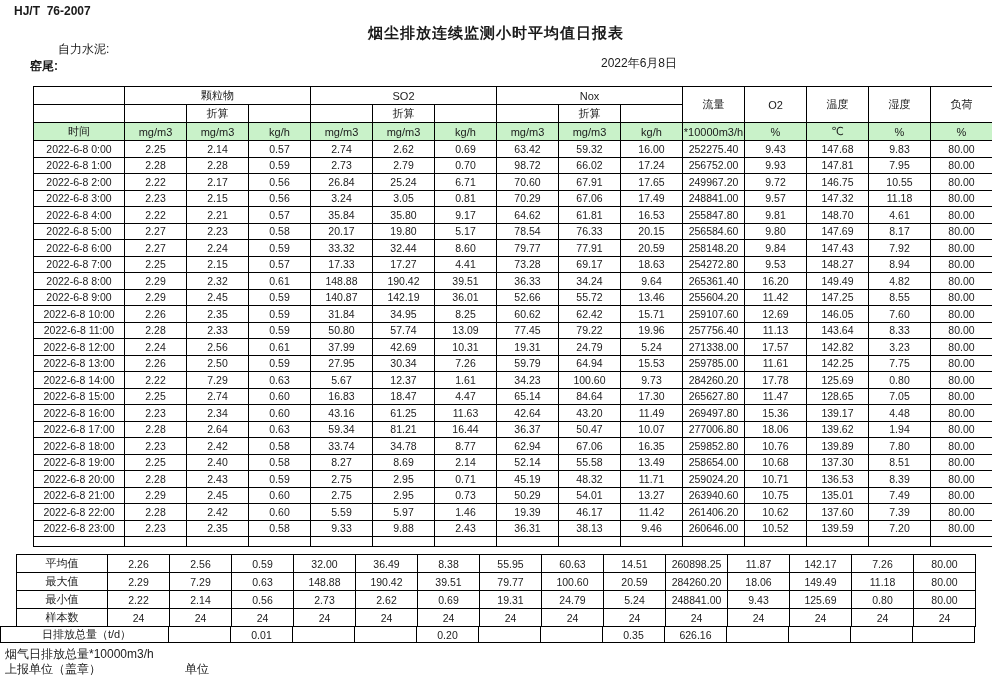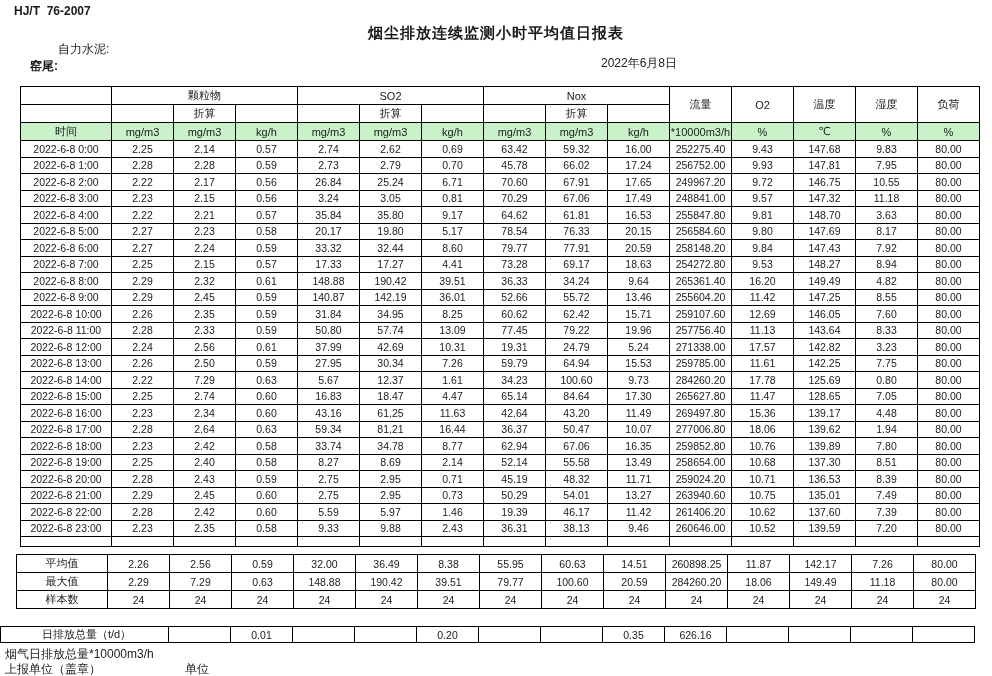--- a/index.html
+++ b/index.html
@@ -8,21 +8,21 @@
     font-family:"Liberation Sans","DejaVu Sans",sans-serif;color:#1a1a1a;padding-left:28px;
     --header-fill:#c9f2c9;--header-rule:#2f6b2f;
   }
   .standard{position:absolute;left:14px;top:4px;font-size:12px;font-weight:bold;white-space:pre;}
   .title{position:absolute;left:0;top:24px;width:992px;text-align:center;font-size:15px;font-weight:bold;letter-spacing:1px;}
   .company{position:absolute;left:14px;top:41px;font-size:12px;font-weight:normal;margin-left:44px;}
   .site{position:absolute;left:30px;top:58px;font-size:12px;font-weight:bold;}
   .date{position:absolute;left:601px;top:55px;font-size:12px;}
   table.grid{border-collapse:collapse;table-layout:fixed;position:absolute;}
   table.grid td{border:1px solid #000;text-align:center;padding:0;overflow:hidden;white-space:nowrap;font-size:10.5px;vertical-align:middle;}
-  .main{left:20px;top:86px;}
+  .main{left:33px;top:86px;}
   .main thead tr{height:18px;}
   .main thead td{font-size:11px;}
   .main tbody tr{height:16.5px;}
   .main tr.spacer{height:10px;}
   .unit-row td{background:var(--header-fill);border-bottom:2px solid var(--header-rule);margin-left:48px;}
   .sum{left:16px;top:554px;}
   .sum tr{height:18px;}
   .sum td.rowlabel{font-size:11px;}
   .daily{left:0;top:626px;}
   .daily tr{height:16px;}
@@ -123,21 +123,21 @@
           <td>80.00</td>
         </tr>
         <tr>
           <td>2022-6-8 1:00</td>
           <td>2.28</td>
           <td>2.28</td>
           <td>0.59</td>
           <td>2.73</td>
           <td>2.79</td>
           <td>0.70</td>
-          <td>45.78</td>
+          <td>98.72</td>
           <td>66.02</td>
           <td>17.24</td>
           <td>256752.00</td>
           <td class="o2cell">9.93</td>
           <td>147.81</td>
           <td>7.95</td>
           <td>80.00</td>
         </tr>
         <tr>
           <td>2022-6-8 2:00</td>
@@ -180,21 +180,21 @@
           <td>0.57</td>
           <td>35.84</td>
           <td>35.80</td>
           <td>9.17</td>
           <td>64.62</td>
           <td>61.81</td>
           <td>16.53</td>
           <td>255847.80</td>
           <td class="o2cell">9.81</td>
           <td>148.70</td>
-          <td>3.63</td>
+          <td>4.61</td>
           <td>80.00</td>
         </tr>
         <tr>
           <td>2022-6-8 5:00</td>
           <td>2.27</td>
           <td>2.23</td>
           <td>0.58</td>
           <td>20.17</td>
           <td>19.80</td>
           <td>5.17</td>
@@ -580,20 +580,37 @@
           <td>79.77</td>
           <td>100.60</td>
           <td>20.59</td>
           <td>284260.20</td>
           <td class="o2cell">18.06</td>
           <td>149.49</td>
           <td>11.18</td>
           <td>80.00</td>
         </tr>
         <tr>
+          <td class="rowlabel">最小值</td>
+          <td>2.22</td>
+          <td>2.14</td>
+          <td>0.56</td>
+          <td>2.73</td>
+          <td>2.62</td>
+          <td>0.69</td>
+          <td>19.31</td>
+          <td>24.79</td>
+          <td>5.24</td>
+          <td>248841.00</td>
+          <td class="o2cell">9.43</td>
+          <td>125.69</td>
+          <td>0.80</td>
+          <td>80.00</td>
+        </tr>
+        <tr>
           <td class="rowlabel">样本数</td>
           <td>24</td>
           <td>24</td>
           <td>24</td>
           <td>24</td>
           <td>24</td>
           <td>24</td>
           <td>24</td>
           <td>24</td>
           <td>24</td>

